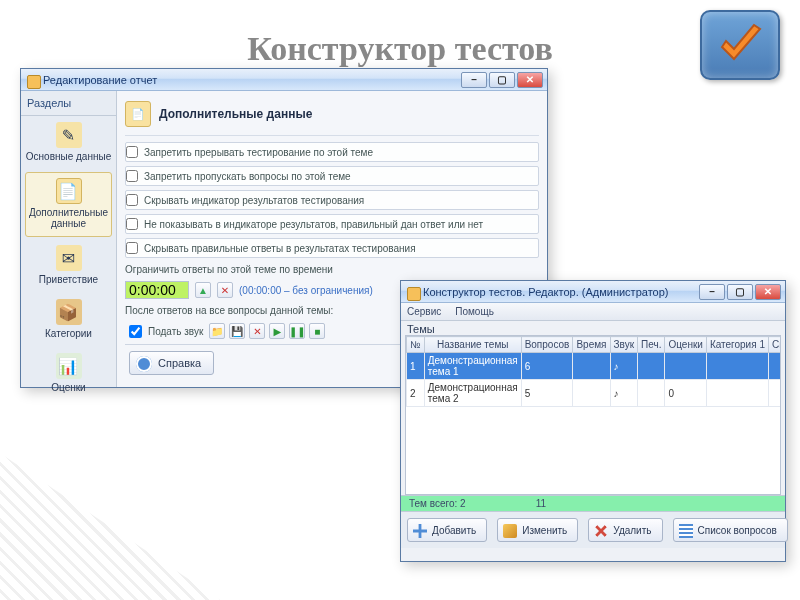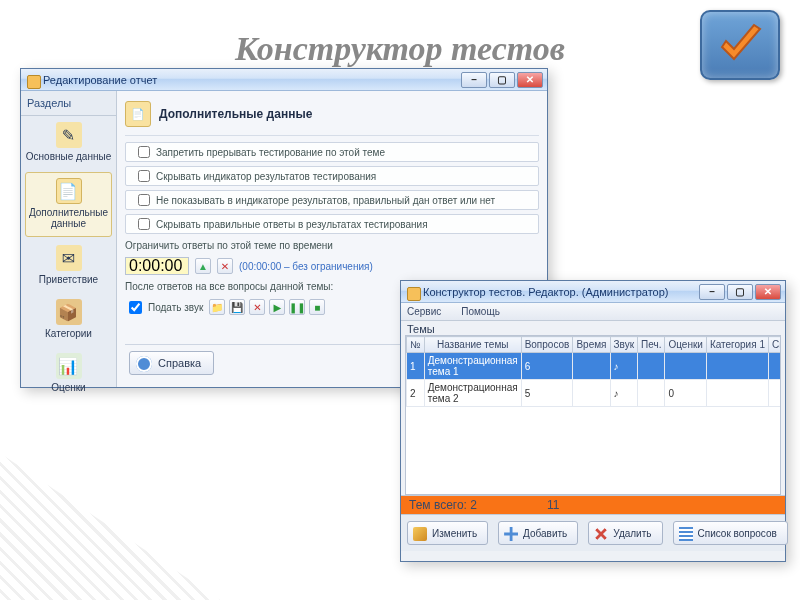--- a/index.html
+++ b/index.html
@@ -1,17 +1,17 @@
 <!DOCTYPE html>
 <html><head>
 <meta charset="utf-8">
 <style>
   * { box-sizing: border-box; margin: 0; padding: 0; }
   body { width: 800px; height: 600px; background: #fff; font-family: Tahoma, Arial, sans-serif; font-size: 11px; position: relative; overflow: hidden; }
-  .page-title { position: absolute; top: 30px; left: 0; right: 0; text-align: center; font-size: 34px; color: #888; font-family: "Times New Roman", serif; font-style: italic; }
+  .page-title { position: absolute; top: 30px; left: 0; right: 0; text-align: center; font-size: 34px; color: #888; font-family: "Times New Roman", serif; }
   .icon-badge { position: absolute; top: 10px; right: 20px; width: 80px; height: 70px; background: linear-gradient(#6fa4d8,#4a7cb5); border-radius: 10px; border: 2px solid #3d6a9e; display: flex; align-items: center; justify-content: center; box-shadow: inset 0 0 10px rgba(255,255,255,.4), 2px 2px 5px rgba(0,0,0,.3); }
   .icon-badge svg { width: 48px; height: 48px; }
 
   
   .win { position: absolute; background: #eef1f6; border: 1px solid #5a7aa3; box-shadow: 4px 4px 12px rgba(0,0,0,.2); }
   .titlebar { height: 22px; background: linear-gradient(#e8f0fb,#d2e3f8 45%,#b7d2f3 46%,#d8e8fb); display: flex; align-items: center; padding: 0 4px; border-bottom: 1px solid #9db8d9; }
   .titlebar .t-title { flex: 1; font-size: 11px; color: #1a3a6e; padding-left: 18px; position: relative; }
   .titlebar .t-title::before { content:""; position:absolute; left:2px; top:1px; width:12px; height:12px; background:#f6c05a; border:1px solid #b98a2a; border-radius:2px; }
   .winbtns { display: flex; gap: 2px; }
   .winbtn { width: 26px; height: 16px; border: 1px solid #7a94b8; background: linear-gradient(#f5f9ff,#cddbf0); border-radius: 2px; display:flex; align-items:center; justify-content:center; font-size:10px; font-weight:bold; color:#2b2b2b; }
@@ -24,52 +24,52 @@
   .side-h { padding: 4px 6px 6px; font-size: 11px; color: #30507f; border-bottom: 1px solid #c1cbd8; background:#e7ecf3; }
   .side-item { display:flex; flex-direction:column; align-items:center; gap:3px; padding:6px 2px 8px; font-size:10px; color:#2b3a55; text-align:center; cursor:pointer; }
   .side-item.sel { background:#f8f3dd; border:1px solid #d8c27a; border-radius:3px; margin:2px 4px; padding:5px 1px 7px; }
   .side-ico { width:26px; height:26px; border-radius:3px; display:flex; align-items:center; justify-content:center; font-size:16px; }
   .side-item:nth-child(2) .side-ico { background:#f6e3a7; } 
 
   .main { flex:1; display:flex; flex-direction:column; padding:6px 8px 6px 8px; background:#f4f6fa; }
   .main-head { display:flex; align-items:center; gap:8px; padding:4px 0 8px; border-bottom:1px solid #d6dde8; margin-bottom:6px; }
   .main-head .mh-ico { width:26px; height:26px; background:#f9e2a0; border:1px solid #d3b460; border-radius:3px; display:flex; align-items:center; justify-content:center; }
   .main-head h2 { font-size:12px; font-weight:bold; color:#1f2d47; }
-  .opt-row { display:flex; align-items:center; gap:6px; padding:3px 12px; border:1px solid #cdd5e2; border-radius:2px; background:#fdfefe; margin-bottom:4px; font-size:10px; color:#455; }
+  .opt-row { display:flex; align-items:center; gap:6px; padding:3px 0; border:1px solid #cdd5e2; border-radius:2px; background:#fdfefe; margin-bottom:4px; font-size:10px; color:#455; }
   .opt-row input[type=checkbox]{ width:12px; height:12px; }
   .time-row { display:flex; align-items:center; gap:6px; font-size:10px; color:#455; margin:2px 0 4px; }
   .time-row .label { }
-  .time-input { width:64px; height:18px; border:1px solid #b7c2d4; background:#fef9c3; padding:1px 3px; font-size:16px; }
+  .time-input { width:64px; height:18px; border:1px solid #b7c2d4; background:#bef264; padding:1px 3px; font-size:14px; }
   .mini-btn { width:16px; height:16px; border:1px solid #b7c2d4; background:linear-gradient(#fdfdff,#e4eaf4); border-radius:2px; display:flex; align-items:center; justify-content:center; font-size:10px; color:#3a5; }
   .mini-btn.red { color:#c33; }
   .hint { color:#3a6fc5; font-size:10px; }
   .sound-row { display:flex; align-items:center; gap:6px; padding:3px 0 3px 4px; font-size:10px; color:#455; }
   .sound-row .icongroup { display:flex; gap:4px; align-items:center; }
   .txt-link { color:#2a63c8; font-size:10px; margin-left:auto; text-align:right; line-height:1.1; }
   .footer { margin-top:auto; display:flex; align-items:center; padding:6px 4px; border-top:1px solid #cdd5e2; }
   .btn { height:24px; padding:0 12px 0 28px; border:1px solid #a9b5c9; background:linear-gradient(#fdfdff,#e3e9f4); border-radius:3px; font-size:11px; color:#2b3a55; position:relative; display:flex; align-items:center; cursor:pointer; }
   .btn::before { content:""; position:absolute; left:6px; top:4px; width:16px; height:16px; border-radius:50%; }
   .btn.help::before { background:#4f8cd6; box-shadow:inset 0 0 0 2px #fff; }
   .btn.ok::before { background:radial-gradient(circle,#f7e8a3,#e0a52b); }
   .btn.ok { border-color:#d8b860; }
   .spacer { flex:1; }
 
   
   .w2 { top: 280px; left: 400px; width: 386px; height: 282px; }
   .w2 .body { flex-direction:column; height:calc(100% - 22px); padding:0; }
-  .menubar { height:18px; background:linear-gradient(#f6f8fb,#e4e9f2); border-bottom:1px solid #c1cbd8; display:flex; align-items:center; font-size:10px; color:#3b4a68; padding:0 6px; gap:20px; }
+  .menubar { height:18px; background:linear-gradient(#f6f8fb,#e4e9f2); border-bottom:1px solid #c1cbd8; display:flex; align-items:center; font-size:10px; color:#3b4a68; padding:0 6px; gap:14px; }
   .subhead { padding:2px 6px 0; font-size:11px; font-weight:normal; color:#2b3a55; }
   .filterrow { display:flex; align-items:center; gap:6px; padding:2px 6px 4px; font-size:10px; color:#455; }
   .filterrow select { width:120px; height:16px; border:1px solid #b7c2d4; font-size:10px; background:#fff; }
   .table-wrap { border:1px solid #bac4d4; margin:0 4px; background:#fff; height:160px; overflow:hidden; }
   table { width:100%; border-collapse:collapse; font-size:10px; }
   th { background:linear-gradient(#f4f7fc,#e0e8f5); border:1px solid #c1cbd8; font-weight:normal; color:#3b4a68; padding:2px 3px; white-space:nowrap; }
   td { border:1px solid #e3e8f0; padding:2px 3px; color:#333; }
   tr.selected td { background:#3e84dd; color:#fff; }
-  .totals { display:flex; align-items:center; font-size:12px; color:#3b4a68; padding:2px 8px; border-top:1px solid #c1cbd8; background:#f97316; }
+  .totals { display:flex; align-items:center; font-size:10px; color:#3b4a68; padding:2px 8px; border-top:1px solid #c1cbd8; background:#86efac; }
   .totals span.v { margin-left:70px; }
   .toolbar { display:flex; gap:10px; padding:6px; border-top:1px solid #c1cbd8; background:#e7ecf3; }
   .tb-btn { flex:0 0 auto; height:24px; padding:0 10px 0 24px; border:1px solid #a9b5c9; background:linear-gradient(#fdfdff,#e3e9f4); border-radius:3px; font-size:10px; color:#2b3a55; position:relative; display:flex; align-items:center; cursor:pointer; }
   .tb-btn::before { content:""; position:absolute; left:5px; top:5px; width:14px; height:14px; }
   .tb-btn.add::before { background:#4f8cd6; clip-path: polygon(40% 0,60% 0,60% 40%,100% 40%,100% 60%,60% 60%,60% 100%,40% 100%,40% 60%,0 60%,0 40%,40% 40%); }
   .tb-btn.edit::before { background:linear-gradient(135deg,#f6c95c,#cf8a22); border-radius:2px; }
   .tb-btn.del::before { background:#d24a3e; clip-path: polygon(40% 0,60% 0,60% 40%,100% 40%,100% 60%,60% 60%,60% 100%,40% 100%,40% 60%,0 60%,0 40%,40% 40%); transform:rotate(45deg); }
   .tb-btn.list::before { background:repeating-linear-gradient(#4f8cd6 0 2px,#fff 2px 4px); }
 
   
@@ -123,20 +123,24 @@
     </div>
 
     <div class="main">
       <div class="main-head">
         <div class="mh-ico">📄</div>
         <h2>Дополнительные данные</h2>
       </div>
       <label class="opt-row">
           <input type="checkbox" style="">
           <span>Запретить прерывать тестирование по этой теме</span>
+        </label>
+      <label class="opt-row">
+          <input type="checkbox" style="">
+          <span>Запретить пропускать вопросы по этой теме</span>
         </label>
       <label class="opt-row">
           <input type="checkbox" style="">
           <span>Скрывать индикатор результатов тестирования</span>
         </label>
       <label class="opt-row">
           <input type="checkbox" style="">
           <span>Не показывать в индикаторе результатов, правильный дан ответ или нет</span>
         </label>
       <label class="opt-row">
@@ -240,26 +244,26 @@
           </tr>
         </tbody>
       </table>
 
     </div>
     <div class="totals">
       <span>Тем всего: 2</span>
       <span class="v">11</span>
     </div>
     <div class="toolbar">
+      <button class="tb-btn add">
+          <span>Добавить</span>
+        </button>
       <button class="tb-btn edit">
           <span>Изменить</span>
         </button>
-      <button class="tb-btn add">
-          <span>Добавить</span>
-        </button>
       <button class="tb-btn del">
           <span>Удалить</span>
         </button>
       <button class="tb-btn list">
           <span>Список вопросов</span>
         </button>
     </div>
   </div>
 </div>
 

